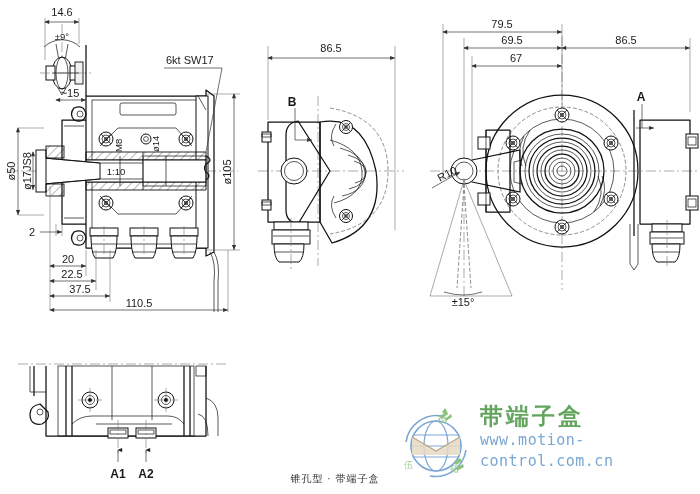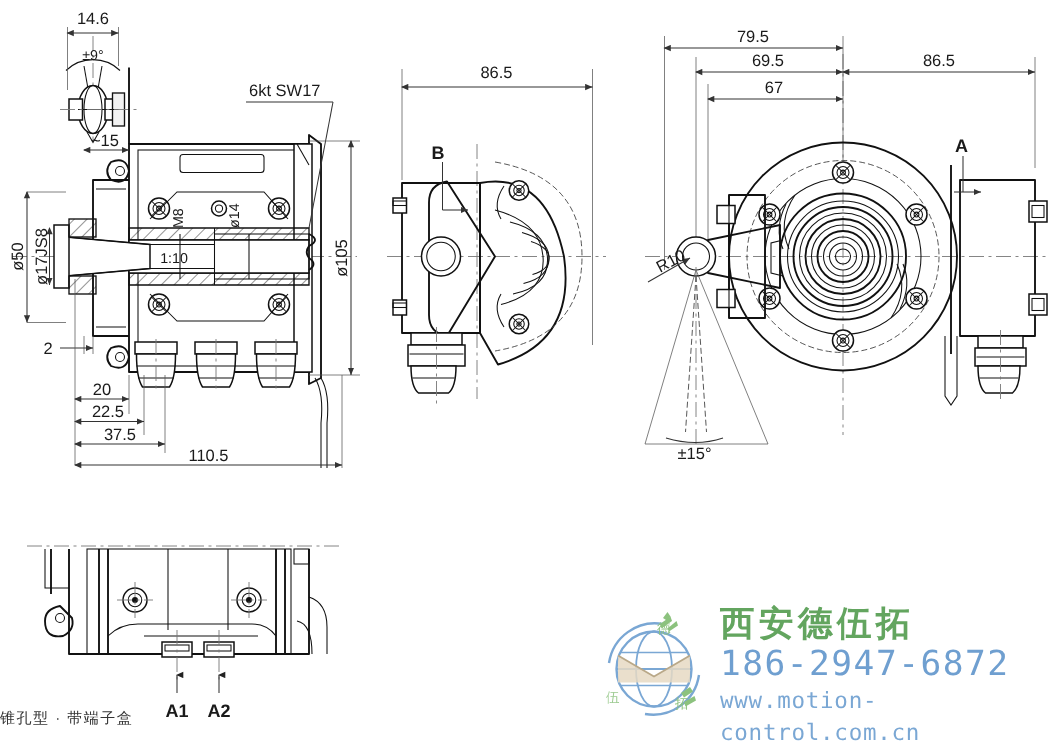--- a/index.html
+++ b/index.html
@@ -14,21 +14,21 @@
   .outline{fill:none;stroke:#111;stroke-width:1.25;stroke-linejoin:round;}
   .thin{fill:none;stroke:#111;stroke-width:0.7;}
   .vthin{fill:none;stroke:#555;stroke-width:0.5;}
   .dimline{fill:none;stroke:#333;stroke-width:0.7;}
   .extline{fill:none;stroke:#555;stroke-width:0.5;}
   .center{fill:none;stroke:#777;stroke-width:0.6;stroke-dasharray:10 3 2 3;}
   .dashed{fill:none;stroke:#444;stroke-width:0.6;stroke-dasharray:4 2;}
   .hatchfill{fill:url(#hatch);stroke:#111;stroke-width:0.9;}
   .white{fill:#ffffff;stroke:#111;stroke-width:1;}
   .grey{fill:#f2f2f2;stroke:#111;stroke-width:0.9;}
-  .caption{position:absolute;left:0;right:0;bottom:8px;text-align:left;
+  .caption{position:absolute;left:0;right:0;bottom:8px;text-align:center;
            font-size:10px;color:#333;letter-spacing:1px;}
   
   #logo{position:absolute;left:398px;top:402px;width:300px;height:86px;}
   #logo .globe{position:absolute;left:0;top:4px;width:76px;height:76px;}
   #logo .txt{position:absolute;left:82px;top:0;}
   .cn{font-size:23px;font-weight:bold;color:#63a55f;letter-spacing:3px;
       line-height:28px;font-family:"DejaVu Sans",sans-serif;}
   .phone{font-size:23px;color:#6f9fd0;letter-spacing:1px;line-height:27px;
          font-family:"DejaVu Sans Mono","Liberation Mono",monospace;}
   .site{font-size:15px;color:#7aa7d4;letter-spacing:0.5px;line-height:21px;
@@ -528,21 +528,20 @@
       </g>
       <g fill="#8cc27e">
         <path d="M56,56 l6,-4 2,3 -6,4 z"></path>
         <path d="M58,62 l7,-4 1,3 -7,4 z"></path>
         <text x="52" y="66" font-size="9" font-family="DejaVu Sans" fill="#8cc27e">拓</text>
       </g>
       <text x="6" y="62" font-size="9" font-family="DejaVu Sans" fill="#8cc27e" opacity="0.85">伍</text>
     </svg>
   </div>
   <div class="txt">
-    <div class="cn">西安德伍拓</div>
-    <div class="phone">186-2947-6872</div>
+    <div class="cn">带端子盒</div>
     <div class="site">www.motion-control.com.cn</div>
   </div>
 </div>
 
 <div class="caption">锥孔型 · 带端子盒</div>
 
 </div>
 
 </body></html>

